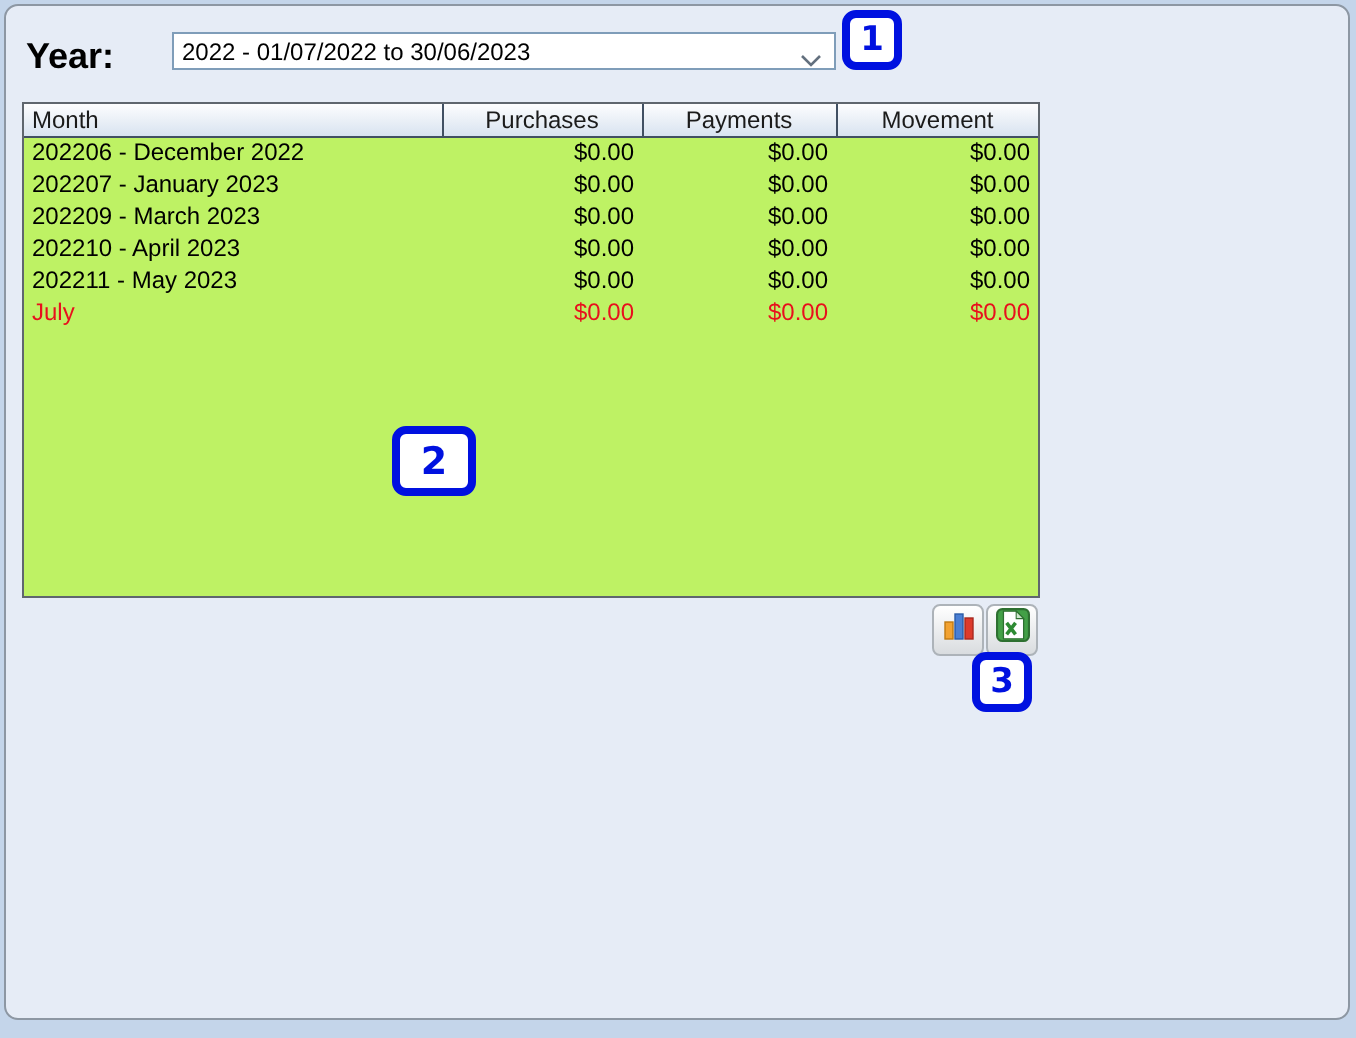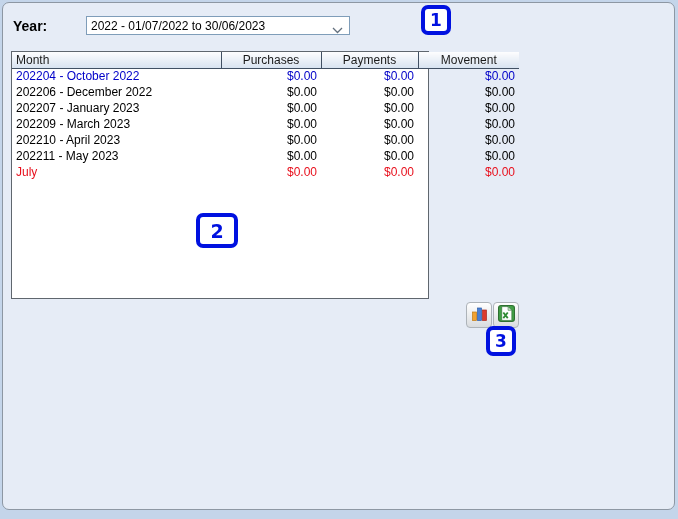--- a/index.html
+++ b/index.html
@@ -3,29 +3,29 @@
 <meta charset="utf-8">
 <style>
   * { margin:0; padding:0; box-sizing:border-box; }
   html,body { width:678px; height:519px; }
   body { font-family:"Liberation Sans", sans-serif; }
   .screen { position:relative; width:678px; height:519px; background:#c4d5ea; overflow:hidden; }
   .panel { position:absolute; left:2px; top:2px; width:673px; height:508px;
            background:#e6ecf6; border:1px solid #8d97a3; border-radius:7px; }
 
   
-  .year-label { position:absolute; left:10px; top:15px; font-size:14px; font-weight:bold; color:#000; }
-  .year-select { position:absolute; left:83px; top:13px; width:264px; height:19px;
+  .year-label { position:absolute; left:10px; top:15px; font-size:18px; font-weight:bold; color:#000; }
+  .year-select { position:absolute; left:83px; top:13px; width:332px; height:19px;
                  background:#fff; border:1px solid #7f9db9; display:flex; align-items:center;
                  font-size:12px; color:#000; padding:0 22px 0 4px; cursor:default; }
   .year-select .chev { position:absolute; right:6px; top:6px; }
 
   
-  .grid-box { position:absolute; left:8px; top:48px; width:418px; height:248px;
-              background:#ffffff; border:1px solid #5f666e; }
+  .grid-box { position:absolute; left:8px; top:48px; width:509px; height:248px;
+              background:#bef264; border:1px solid #5f666e; }
   table { border-collapse:collapse; width:100%; table-layout:fixed; font-size:12px; }
   col.c-month { width:209px; } col.c-pur { width:100px; } col.c-pay { width:97px; } col.c-mov { width:101px; }
   thead th { height:16px; font-weight:normal; color:#1b1b1b; padding:0 4px;
              background:linear-gradient(#fdfdfe,#d8e3f0);
              border-right:1px solid #415063; border-bottom:1px solid #415063; }
   thead th:last-child { border-right:none; }
   th.l { text-align:left; } th.r { text-align:center; }
   tbody td, tfoot td { height:16px; padding:0 4px; color:#000; white-space:nowrap; overflow:hidden; }
   td.num { text-align:right; }
   tr.highlight td { color:#0000c8; }
@@ -73,26 +73,20 @@
           </colgroup>
         <thead>
           <tr>
             <th class="l">Month</th>
             <th class="r">Purchases</th>
             <th class="r">Payments</th>
             <th class="r">Movement</th>
           </tr>
         </thead>
         <tbody>
-            <tr class="highlight">
-    <td>202204 - October 2022</td>
-    <td class="num">$0.00</td>
-    <td class="num">$0.00</td>
-    <td class="num">$0.00</td>
-  </tr>
             <tr>
     <td>202206 - December 2022</td>
     <td class="num">$0.00</td>
     <td class="num">$0.00</td>
     <td class="num">$0.00</td>
   </tr>
             <tr>
     <td>202207 - January 2023</td>
     <td class="num">$0.00</td>
     <td class="num">$0.00</td>

